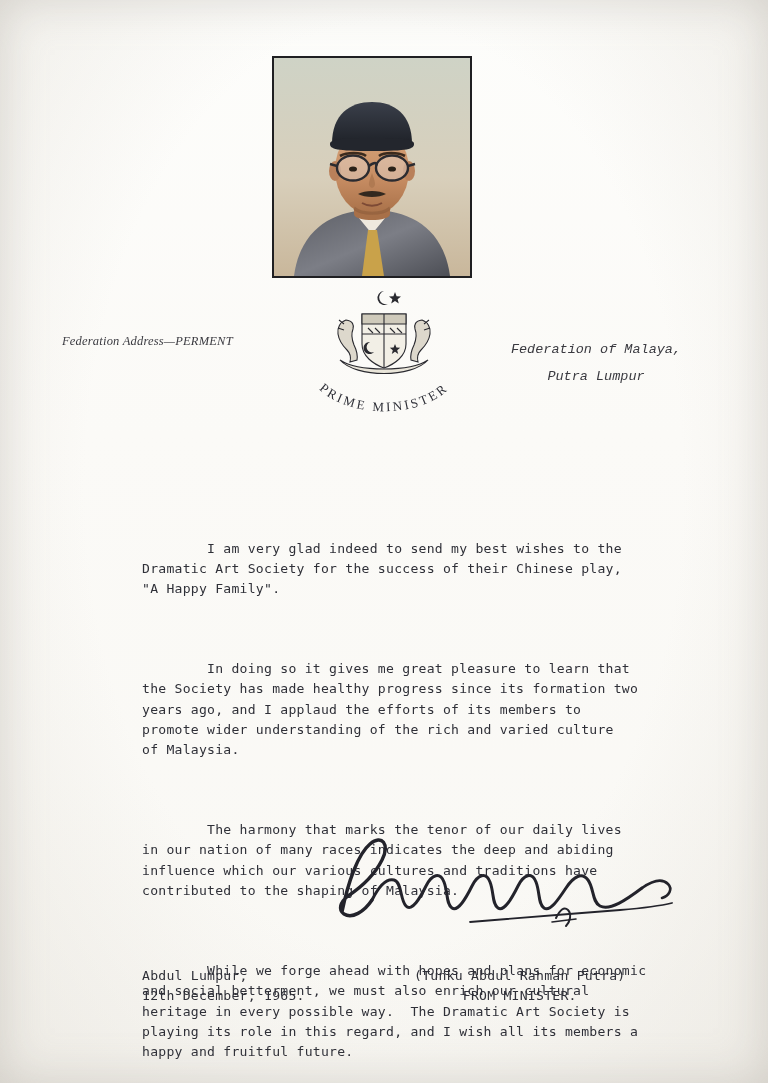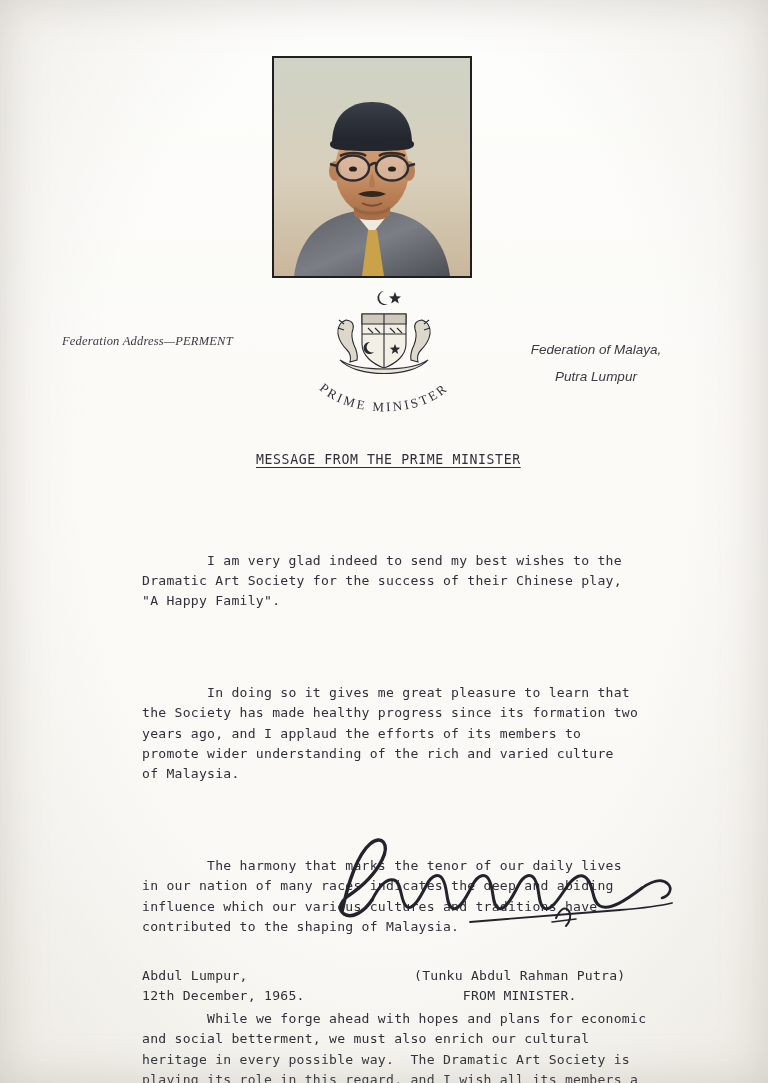--- a/index.html
+++ b/index.html
@@ -76,21 +76,21 @@
     line-height: 1.95;
     color: #3a3a40;
     letter-spacing: 0.2px;
   }
   #addressee {
     position: absolute;
     right: 62px;
     top: 336px;
     width: 220px;
     text-align: center;
-    font-family: Liberation Sans, sans-serif;
+    font-family: Liberation Mono, monospace;
     font-size: 13.5px;
     font-style: italic;
     line-height: 2.0;
     color: #3a3a40;
   }
 
   
   .tw {
     font-family: "DejaVu Sans Mono", monospace;
     color: #2f3038;
@@ -108,21 +108,21 @@
   #letter-body {
     position: absolute;
     left: 142px;
     top: 498px;
     width: 560px;
     font-size: 13.1px;
     line-height: 20.3px;
     letter-spacing: 0.25px;
     white-space: pre-wrap;
   }
-  #letter-body p { margin: 12px 0 19px 0; }
+  #letter-body p { margin: 0 0 19px 0; }
 
   
   #signature {
     position: absolute;
     left: 320px;
     top: 826px;
     width: 400px;
     height: 120px;
   }
   #signature svg { display: block; }
@@ -253,21 +253,20 @@
 
   <div id="telegraphic">
     <div>Federation Address—PERMENT</div>
   </div>
 
   <div id="addressee">
     <div>Federation of Malaya,</div>
     <div>Putra Lumpur</div>
   </div>
 
-  <div id="message-title" class="tw">MESSAGE FROM THE PRIME MINISTER</div>
 
   <div id="letter-body" class="tw">
     <p>        I am very glad indeed to send my best wishes to the
 Dramatic Art Society for the success of their Chinese play,
 "A Happy Family".</p>
     <p>        In doing so it gives me great pleasure to learn that
 the Society has made healthy progress since its formation two
 years ago, and I applaud the efforts of its members to
 promote wider understanding of the rich and varied culture
 of Malaysia.</p>

